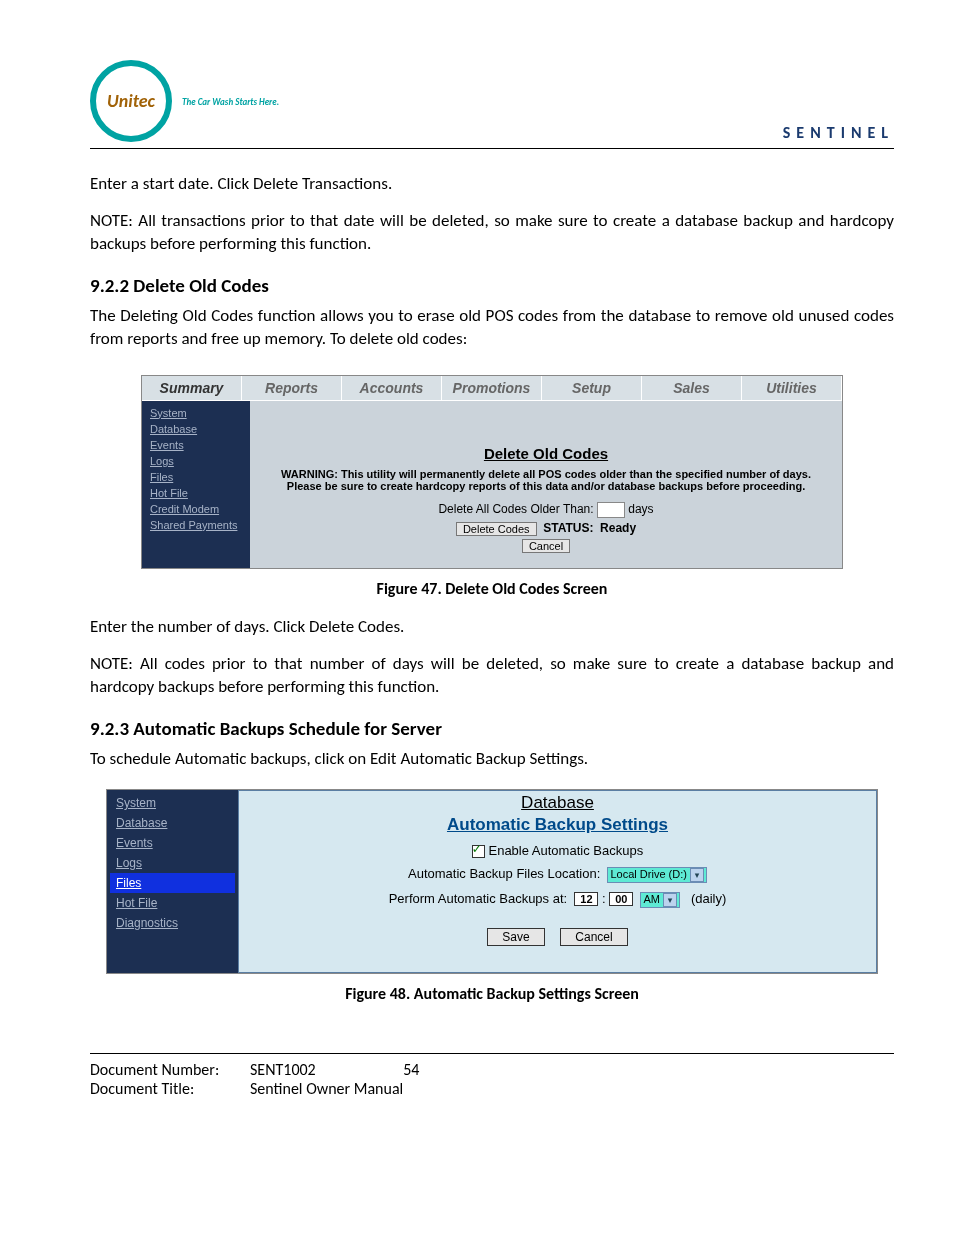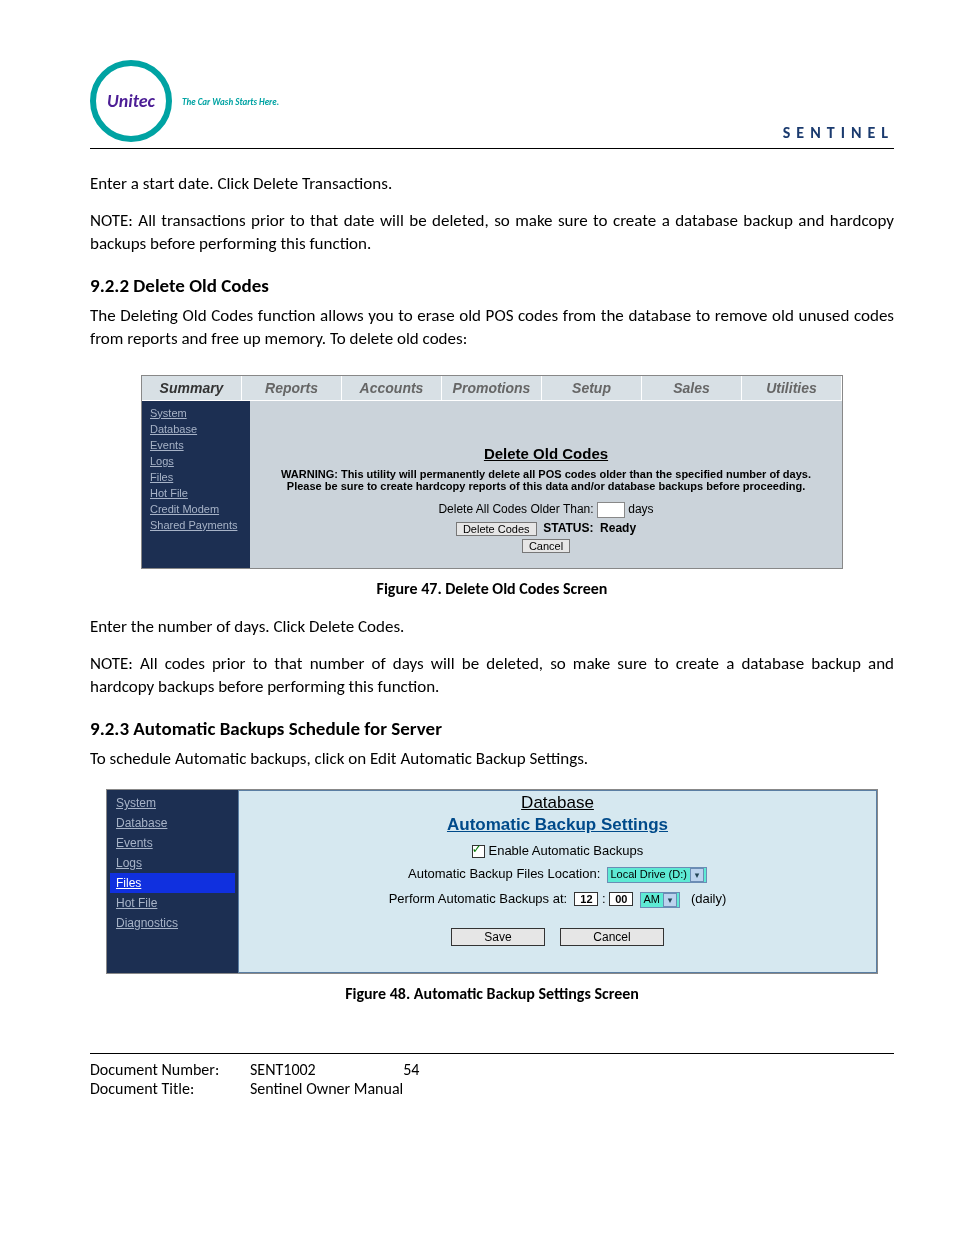--- a/index.html
+++ b/index.html
@@ -29,21 +29,21 @@
   .logo-circle {
     width: 70px;
     height: 70px;
     border: 6px solid #00a3a3;
     border-radius: 50%;
     display: flex;
     align-items: center;
     justify-content: center;
     font-weight: bold;
     font-style: italic;
-    color: #4c1d95;
+    color: #a16207;
     font-size: 18px;
   }
   .tagline {
     font-size: 9px;
     color: #00a3a3;
     font-style: italic;
     font-weight: bold;
   }
   .product {
     font-weight: bold;
@@ -198,21 +198,21 @@
     display:inline-block; border:1px solid #6b8db5; background:#5eead4; padding:0 2px; font-size:11px;
   }
   .ss2-dd {
     display:inline-block; width:12px; height:12px; background:#bcd3ee; border:1px solid #6b8db5;
     font-size:9px; line-height:12px; color:#245; vertical-align:middle;
   }
   .ss2-num {
     display:inline-block; border:1px solid #333; background:#fff; width:22px; font-size:11px; font-weight:bold;
   }
   .ss2-btn {
-    display:inline-block; border:1px solid #333; background:#e6e6e6; padding:1px 32px; font-size:12px; margin:0 6px;
+    display:inline-block; border:1px solid #333; background:#e6e6e6; padding:1px 14px; font-size:12px; margin:0 6px;
   }
   .footer {
     border-top: 1px solid #000;
     margin-top: 50px;
     padding-top: 6px;
     display: flex;
     justify-content: flex-start;
     font-size: 16px;
   }
   .footer-left div { display:flex; }

